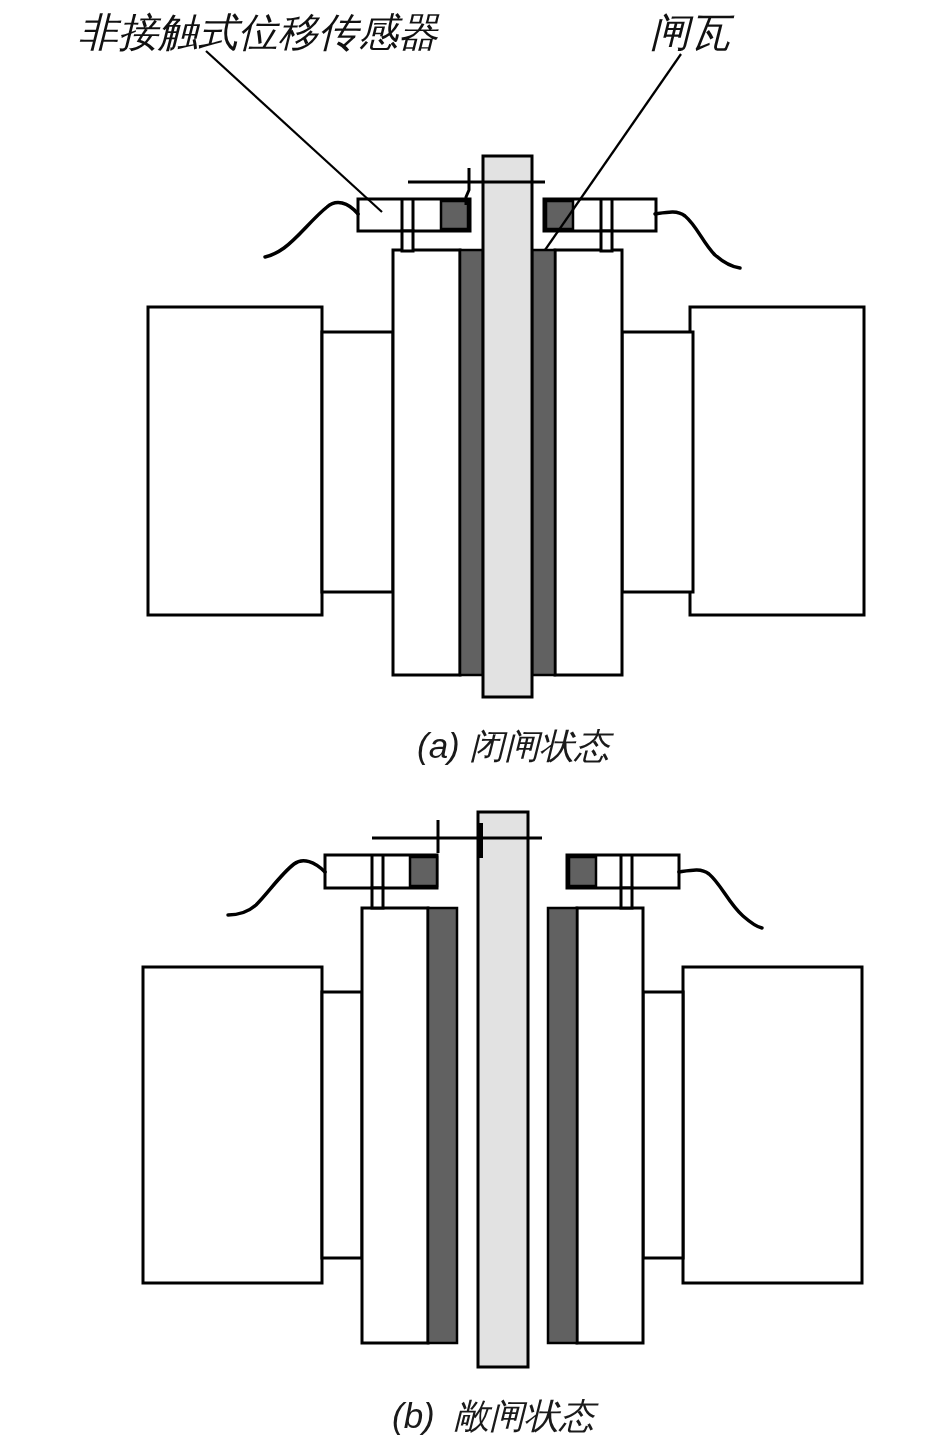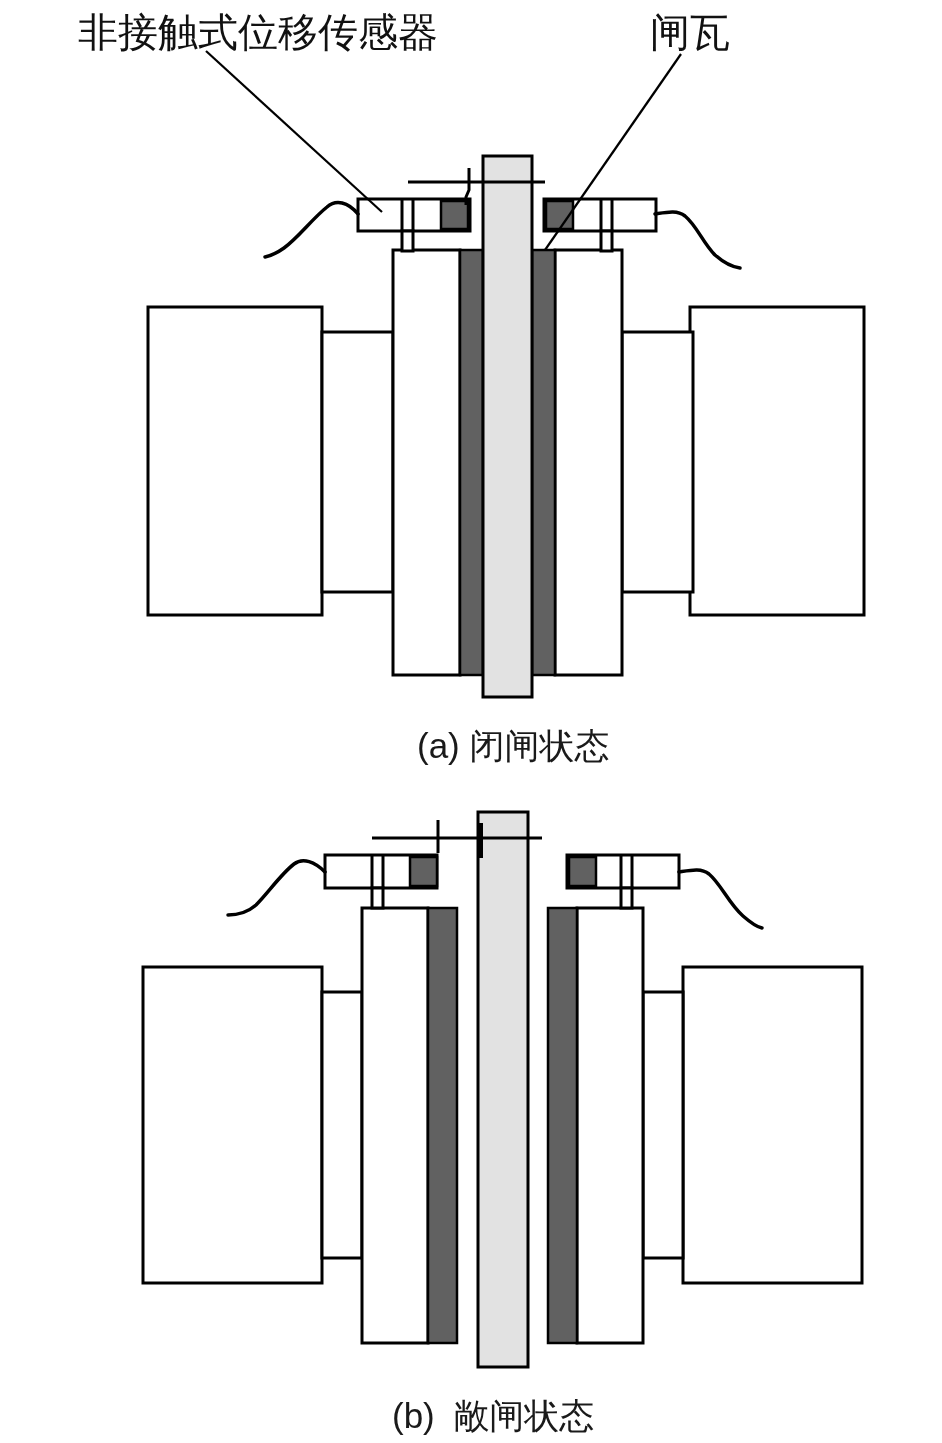--- a/index.html
+++ b/index.html
@@ -1,20 +1,20 @@
 <!DOCTYPE html>
 <html style="--bg: #ffffff; --line: #000000; --disc: #e2e2e2; --shoe: #616161;"><head>
 <meta charset="utf-8">
 <style>
   :root{
     --bg:#ffffff; --line:#000000; --disc:#e2e2e2; --shoe:#616161;
   }
   html,body{margin:0;padding:0;background:var(--bg);}
   .canvas{position:relative;width:942px;height:1443px;background:var(--bg);overflow:hidden;
-          font-family:"Liberation Sans","DejaVu Sans",sans-serif;}
+          font-family:"Liberation Sans","DejaVu Sans",sans-serif;font-style:italic;}
   svg{display:block;}
   .outline{fill:#ffffff;stroke:var(--line);stroke-width:3;}
   .disc{fill:var(--disc);stroke:var(--line);stroke-width:3;}
   .shoe{fill:var(--shoe);stroke:var(--line);stroke-width:2.5;}
   .divider{stroke:var(--line);stroke-width:3;}
   .cable{fill:none;stroke:var(--line);stroke-width:3.5;stroke-linecap:round;}
   .leader{stroke:var(--line);stroke-width:2.2;}
   .refline{stroke:var(--line);stroke-width:3;fill:none;}
   .refline-thick{stroke:var(--line);stroke-width:6;fill:none;}
   .label-serif{font-family:"Liberation Serif","DejaVu Serif",serif;font-size:40px;fill:#111111;white-space:pre;}

